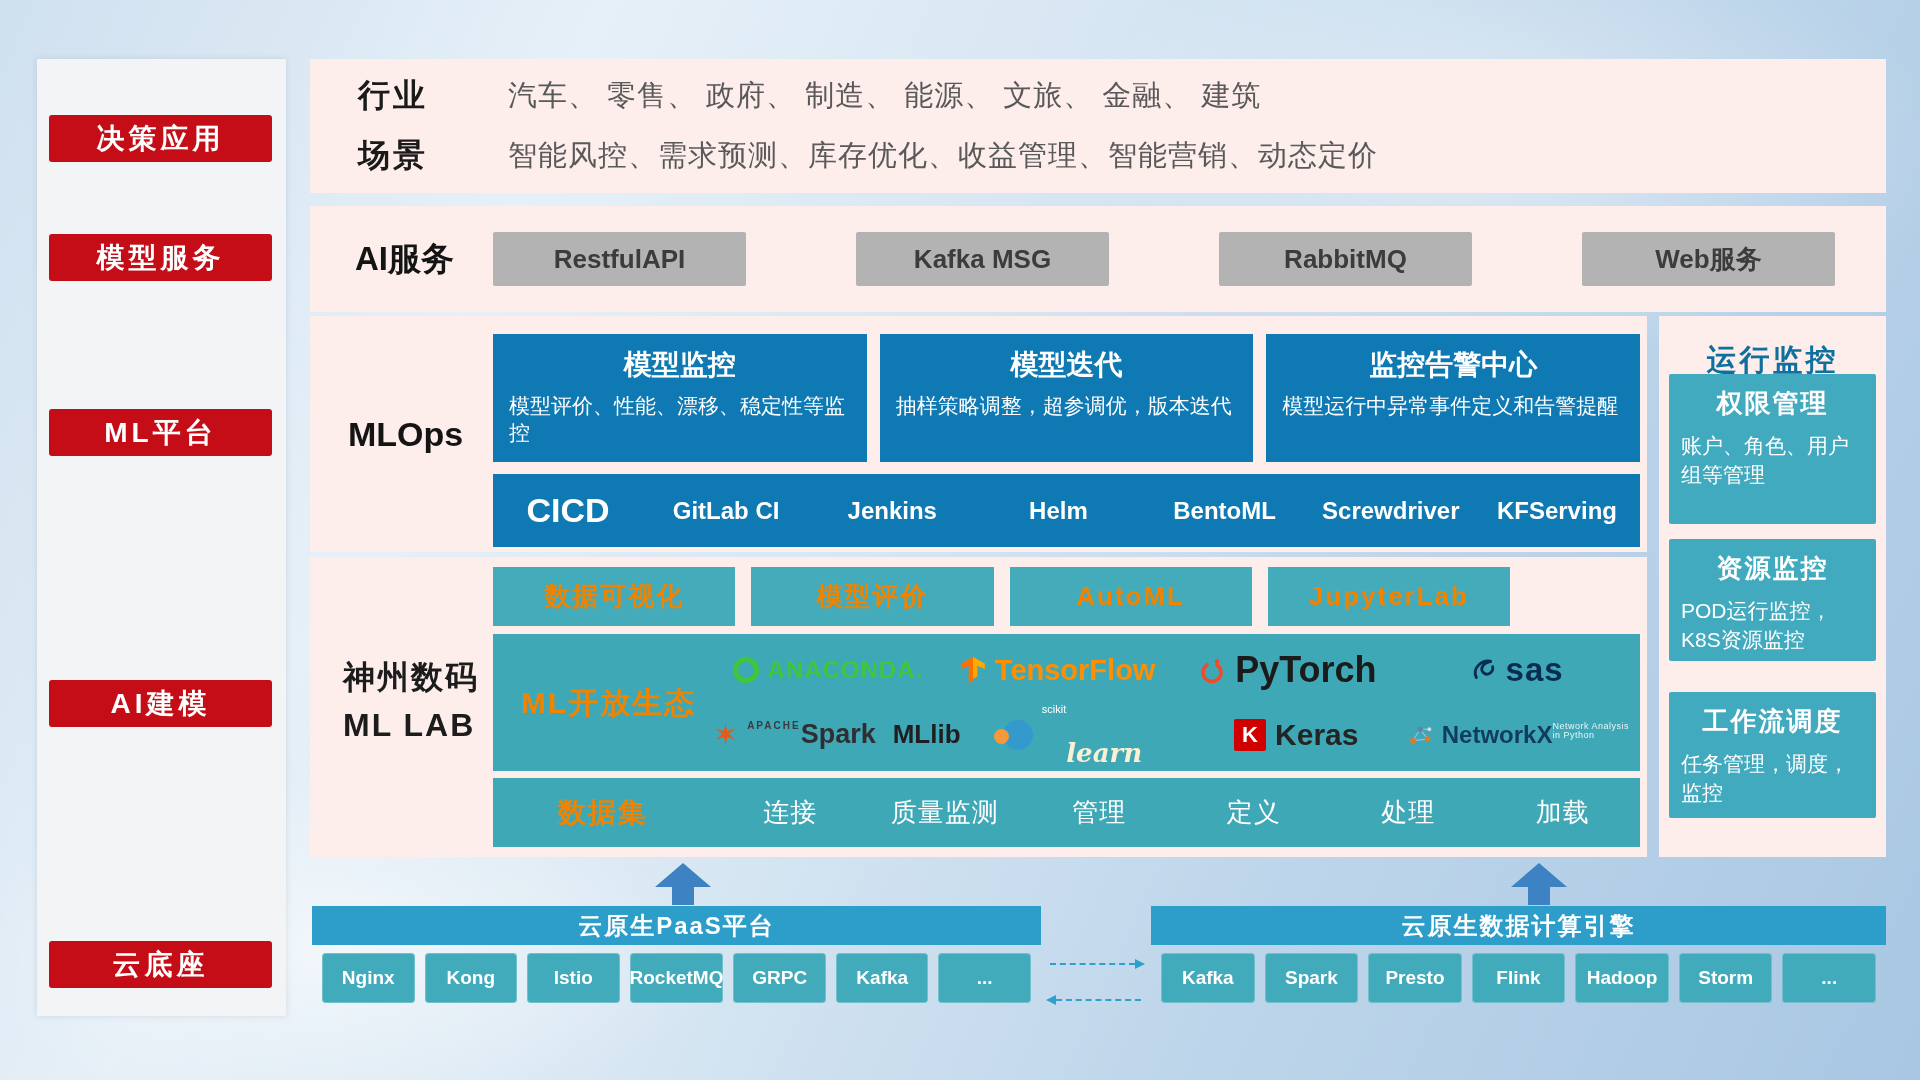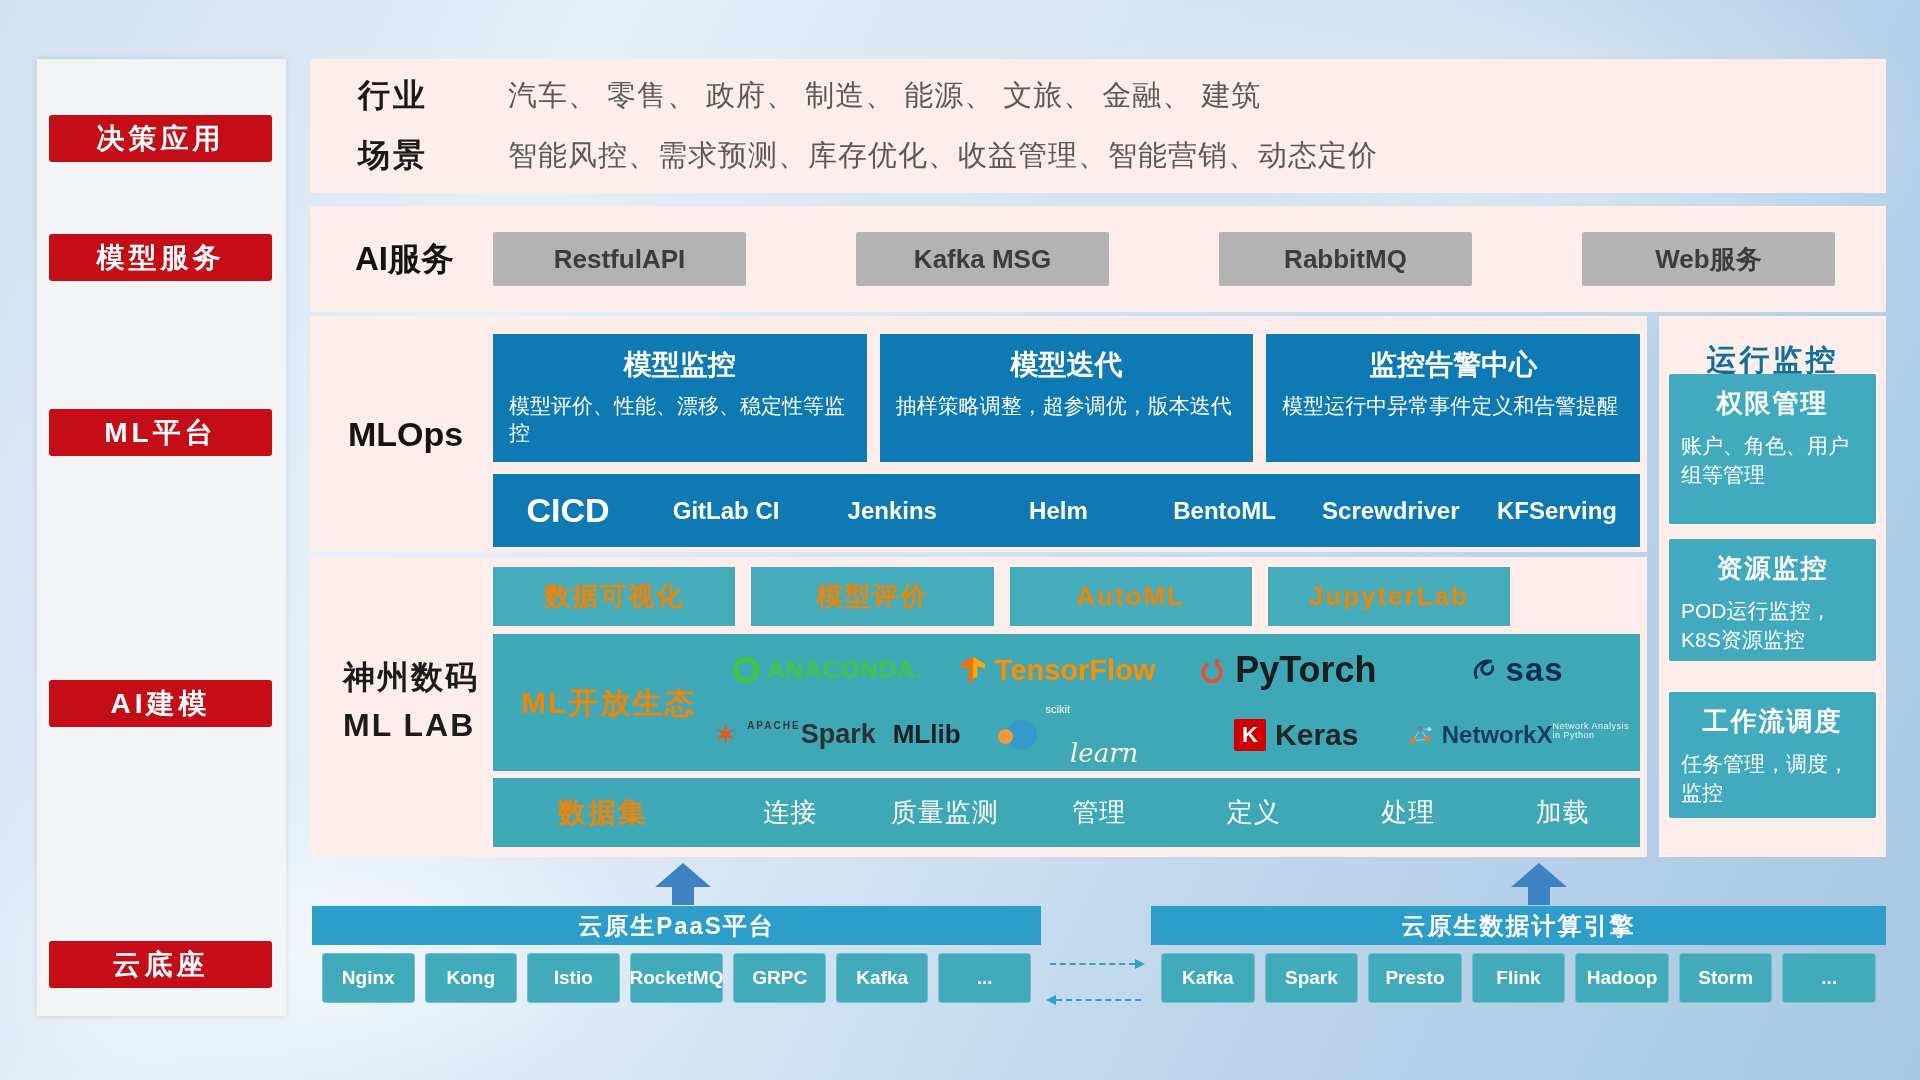--- a/index.html
+++ b/index.html
@@ -75,21 +75,21 @@
   .pt-text{color:#1b1b1b;font-weight:600;font-size:36px;}
   .sas-text{color:#0a2b52;font-weight:bold;font-size:33px;letter-spacing:1px;}
   .spark-star{color:#e25a1c;font-size:30px;font-weight:bold;line-height:1;}
   .stack{display:flex;flex-direction:row;line-height:1;}
   .stack small{font-size:10px;letter-spacing:2px;color:#3a3a3e;font-weight:bold;}
   .spark-word{font-size:27px;font-weight:bold;color:#2f2f33;}
   .mllib-text{color:#1f1f23;font-weight:bold;font-size:26px;margin-left:8px;}
   .skl-circle{width:30px;height:30px;border-radius:50%;background:#3499cd;position:relative;display:inline-block;}
   .skl-circle::after{content:"";position:absolute;left:-9px;top:9px;width:15px;height:15px;border-radius:50%;background:#f89939;}
   .skl-small{font-size:11px;color:#ffffff;text-align:center;}
-  .skl-word{font-family:"DejaVu Serif",serif;font-style:italic;font-weight:normal;font-size:26px;color:#fbf0cf;text-align:center;margin-top:36px;}
+  .skl-word{font-family:"DejaVu Serif",serif;font-style:italic;font-weight:bold;font-size:26px;color:#fbf0cf;text-align:center;margin-top:36px;}
   .keras-badge{width:32px;height:32px;background:#d00000;color:#fff;border-radius:2px;
     display:flex;align-items:center;justify-content:center;font-size:22px;font-weight:bold;}
   .keras-text{color:#242424;font-weight:600;font-size:30px;}
   .nx-title{color:#123c5e;font-weight:bold;font-size:24px;line-height:1.1;}
   .nx-sub{font-size:9px;color:#e9f5f7;letter-spacing:.5px;}
   .dataset{position:absolute;left:183px;top:221px;width:1147px;height:69px;background:#3fa8b7;
     display:flex;align-items:center;color:#fff;}
   .ds-label{width:220px;text-align:center;color:#f08300;font-weight:bold;font-size:28px;letter-spacing:2px;}
   .ds-item{flex:1;text-align:center;font-size:26px;letter-spacing:1px;}
 

